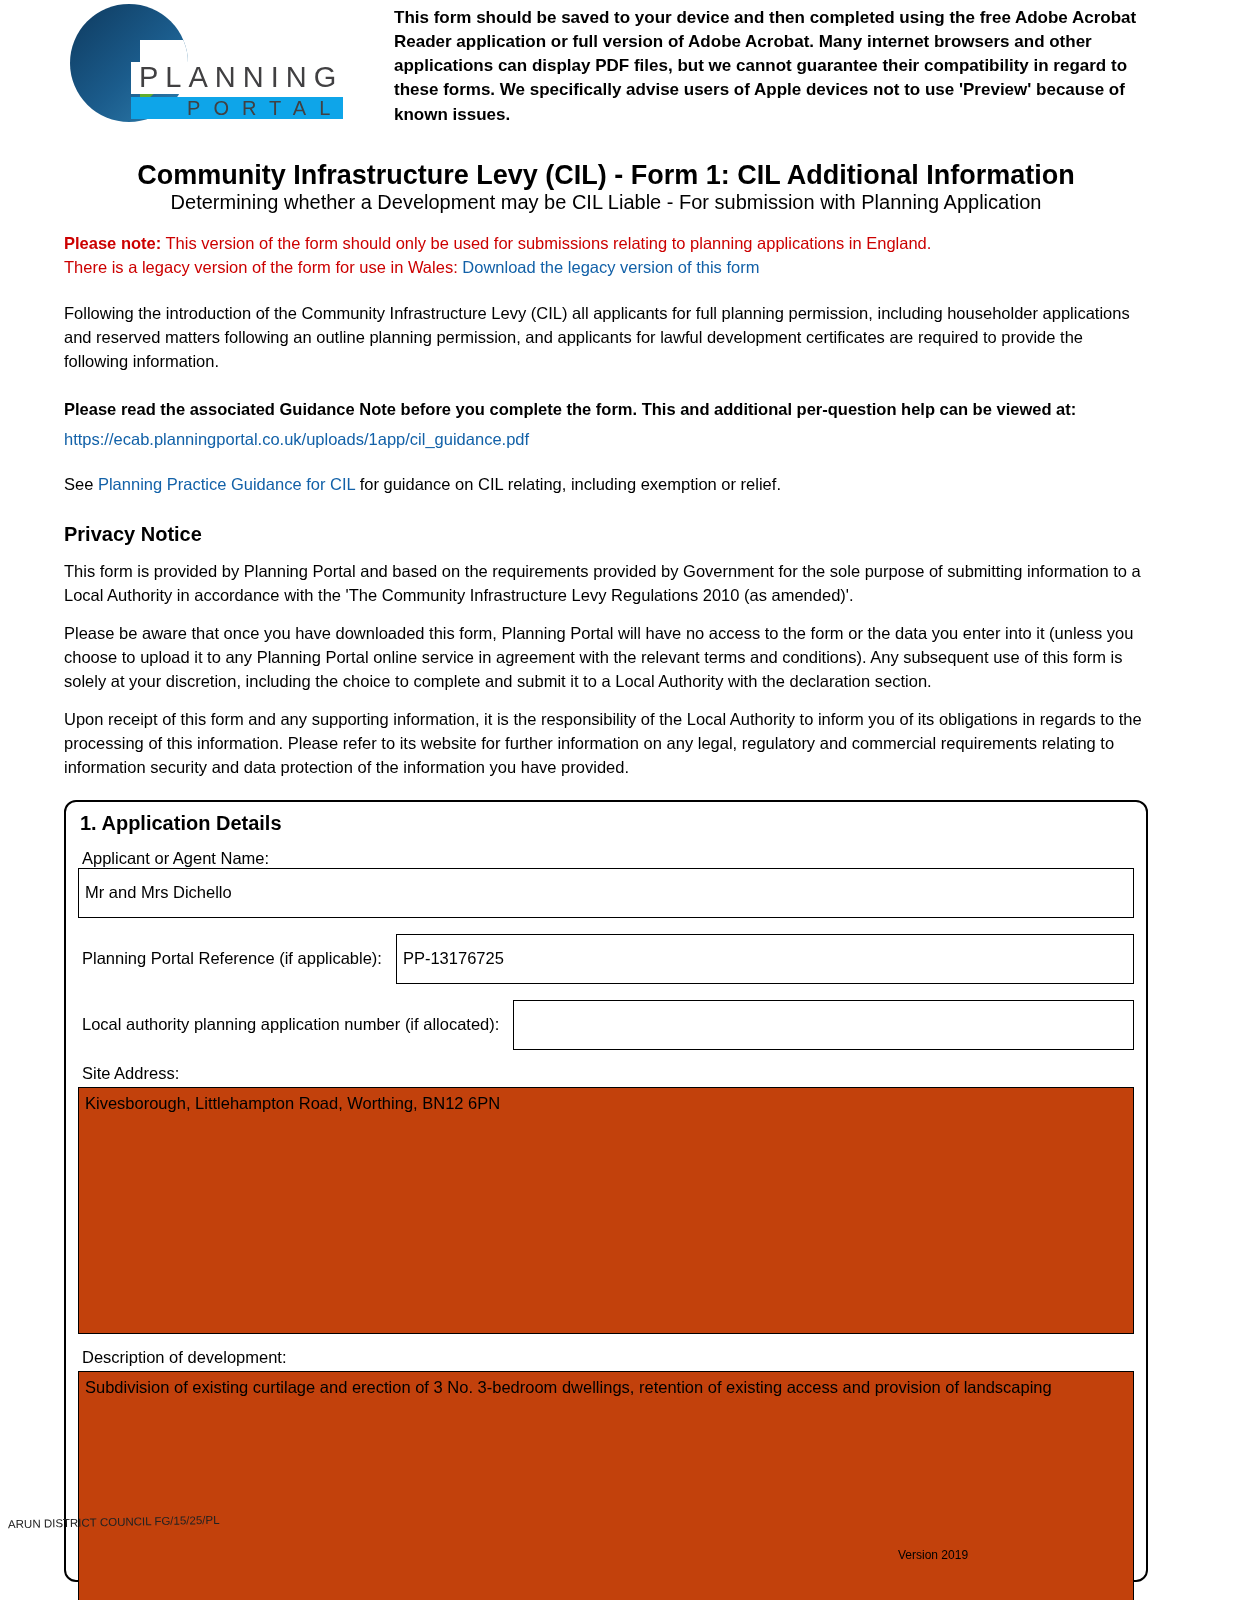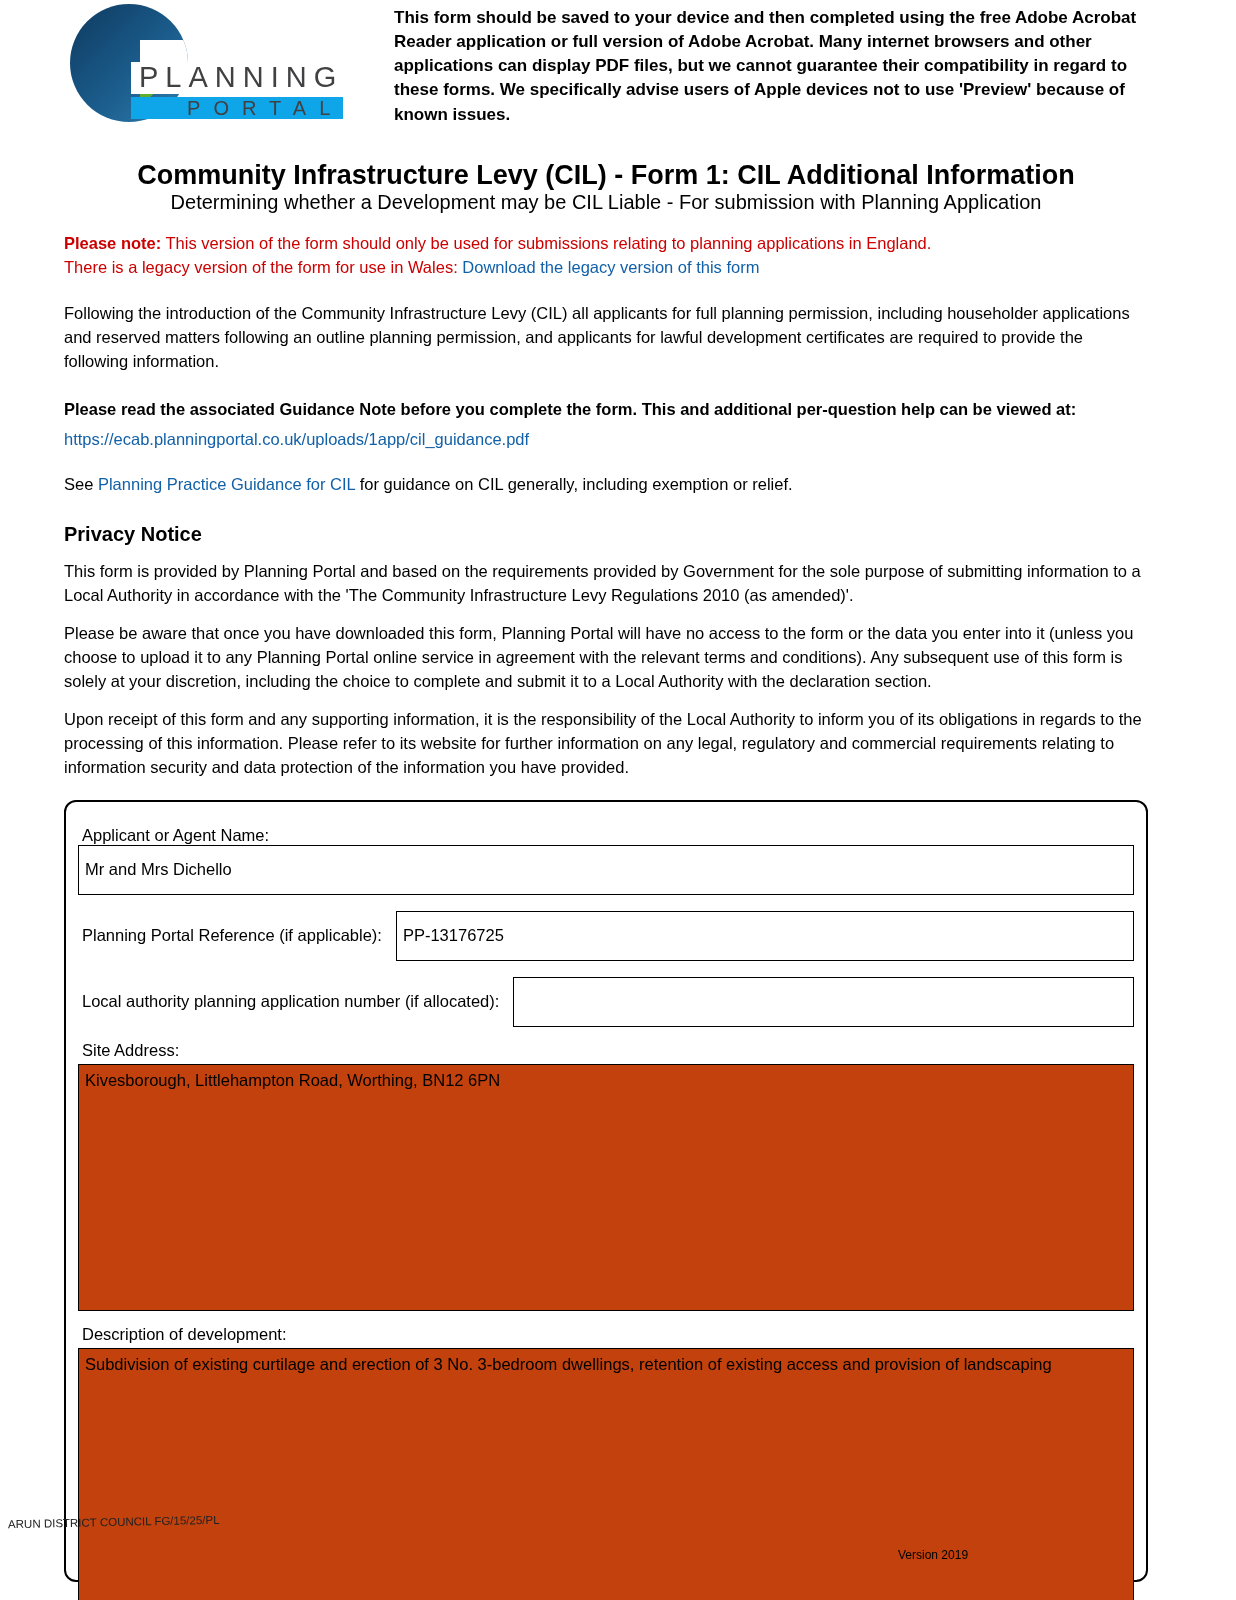--- a/index.html
+++ b/index.html
@@ -248,29 +248,30 @@
 
     <div class="para">Following the introduction of the Community Infrastructure Levy (CIL) all applicants for full planning permission, including householder applications and reserved matters following an outline planning permission, and applicants for lawful development certificates are required to provide the following information.</div>
 
     <div class="para bold" style="margin-top:24px;">Please read the associated Guidance Note before you complete the form. This and additional per-question help can be viewed at:</div>
     <div class="para" style="margin-top:6px;">
       <a class="link">https://ecab.planningportal.co.uk/uploads/1app/cil_guidance.pdf</a>
     </div>
 
 
     <div class="para">
-      <span>See </span><a class="link">Planning Practice Guidance for CIL</a><span> for guidance on CIL generally, including exemption or relief.</span>
+      <span>See </span><a class="link">Planning Practice Guidance for CIL</a><span> for guidance on CIL relating, including exemption or relief.</span>
     </div>
 
     <div class="privacy-heading">Privacy Notice</div>
     <div class="privacy-para">This form is provided by Planning Portal and based on the requirements provided by Government for the sole purpose of submitting information to a Local Authority in accordance with the 'The Community Infrastructure Levy Regulations 2010 (as amended)'.</div>
     <div class="privacy-para">Please be aware that once you have downloaded this form, Planning Portal will have no access to the form or the data you enter into it (unless you choose to upload it to any Planning Portal online service in agreement with the relevant terms and conditions). Any subsequent use of this form is solely at your discretion, including the choice to complete and submit it to a Local Authority with the declaration section.</div>
     <div class="privacy-para">Upon receipt of this form and any supporting information, it is the responsibility of the Local Authority to inform you of its obligations in regards to the processing of this information. Please refer to its website for further information on any legal, regulatory and commercial requirements relating to information security and data protection of the information you have provided.</div>
 
     <div class="section-box">
+      <div class="section-heading">1. Application Details</div>
 
       <div class="field-label">Applicant or Agent Name:</div>
       <input class="text-input" type="text" value="Mr and Mrs Dichello" style="">
 
       <div class="inline-row">
         <div class="field-label">Planning Portal Reference (if applicable):</div>
         <input class="text-input" type="text" value="PP-13176725" style="">
       </div>
 
       <div class="inline-row">

